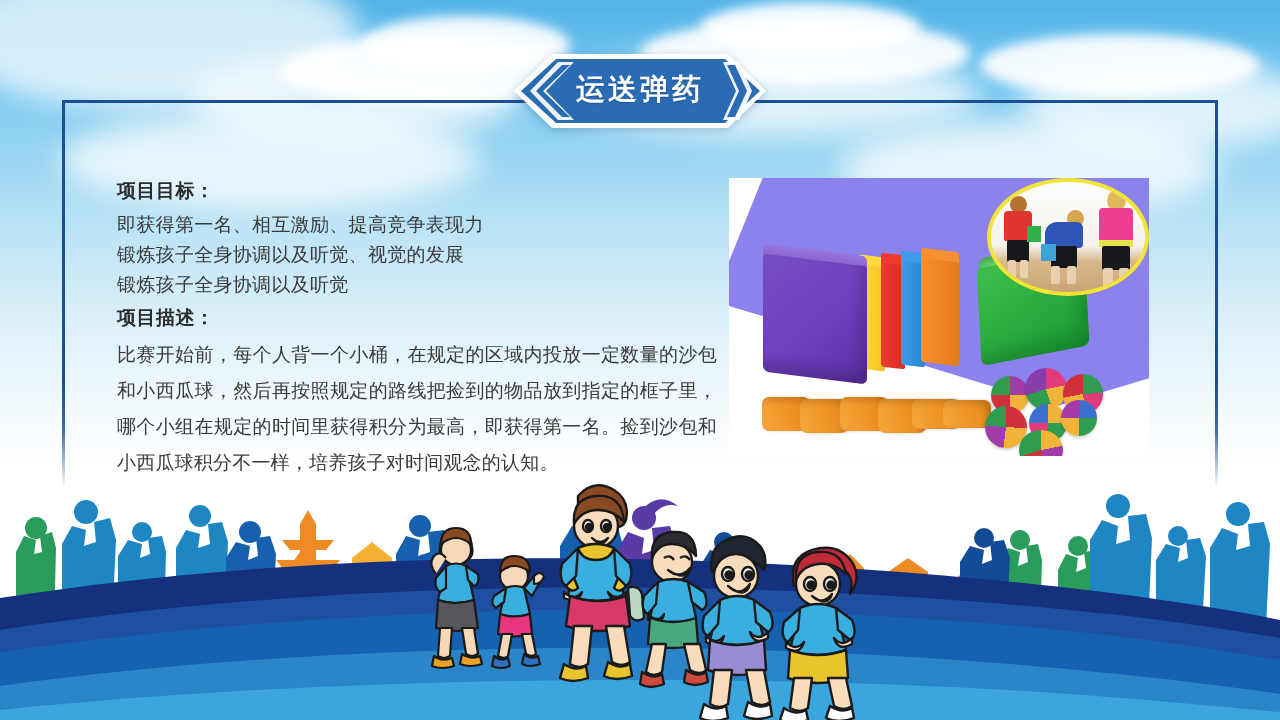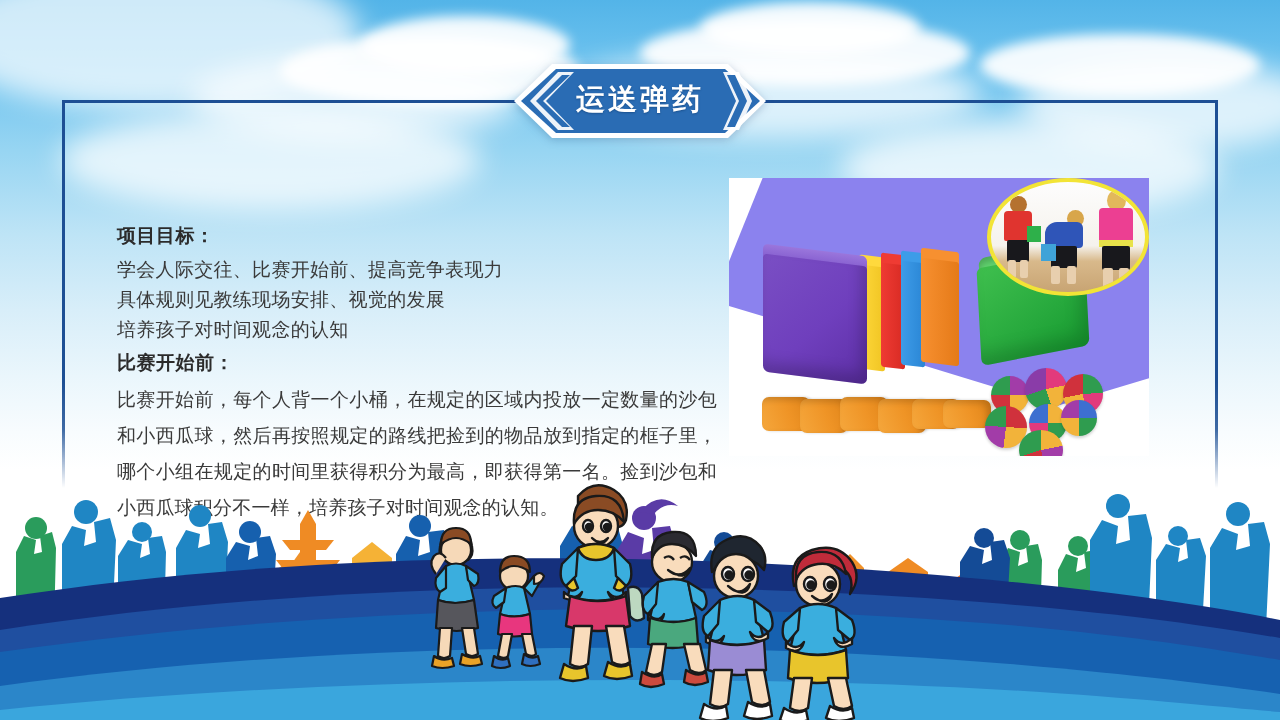--- a/index.html
+++ b/index.html
@@ -23,33 +23,33 @@
   
   .frame{
     position:absolute; left:62px; top:100px; width:1156px; height:392px;
     border:3px solid #1d4f94; border-bottom:none;
     -webkit-mask-image:linear-gradient(180deg,#000 0%,#000 72%,rgba(0,0,0,.85) 84%,rgba(0,0,0,0) 99%);
             mask-image:linear-gradient(180deg,#000 0%,#000 72%,rgba(0,0,0,.85) 84%,rgba(0,0,0,0) 99%);
   }
 
   
   .banner{
-    position:absolute; left:512px; top:62px; width:256px; height:78px;
+    position:absolute; left:512px; top:52px; width:256px; height:78px;
     filter:drop-shadow(0 2px 4px rgba(20,60,110,.25));
   }
   .banner svg{ display:block; }
   .banner-title{
     position:absolute; inset:0; display:flex; align-items:center; justify-content:center;
     font-size:29px; font-weight:bold; color:#ffffff; letter-spacing:3px;
     text-shadow:0 1px 2px rgba(10,50,100,.45);
     padding-bottom:2px;
   }
 
   
-  .content{ position:absolute; left:117px; top:178px; width:600px;margin-top:45px; }
+  .content{ position:absolute; left:117px; top:178px; width:600px; }
   .sec-head{
     font-size:19px; font-weight:bold; color:#2b2b2b; letter-spacing:.5px;
     margin-bottom:5px;
   }
   .goal-line{
     font-size:19px; color:#3a3a3a; line-height:30px; letter-spacing:.3px;
   }
   .desc-block{ margin-top:6px; }
   .desc-body{
     font-size:19px; color:#3a3a3a; line-height:36px; letter-spacing:.2px;
@@ -171,27 +171,27 @@
       <polygon points="50,13 58,13 31,39 58,65 50,65 24,39" fill="#2a6cb4"></polygon>
       <polygon points="215,13 223,13 235,39 223,65 215,65 227,39" fill="#2a6cb4"></polygon>
     </svg>
     <div class="banner-title">运送弹药</div>
   </div>
 
   <div class="content">
 
     <div>
       <div class="sec-head">项目目标：</div>
-      <div class="goal-line">学会人际交往、比赛开始前、提高竞争表现力</div>
-      <div class="goal-line">具体规则见教练现场安排、视觉的发展</div>
-      <div class="goal-line">培养孩子对时间观念的认知</div>
+      <div class="goal-line">即获得第一名、相互激励、提高竞争表现力</div>
+      <div class="goal-line">锻炼孩子全身协调以及听觉、视觉的发展</div>
+      <div class="goal-line">锻炼孩子全身协调以及听觉</div>
     </div>
 
     <div class="desc-block">
-      <div class="sec-head">比赛开始前：</div>
+      <div class="sec-head">项目描述：</div>
       <div class="desc-body">比赛开始前，每个人背一个小桶，在规定的区域内投放一定数量的沙包和小西瓜球，然后再按照规定的路线把捡到的物品放到指定的框子里，哪个小组在规定的时间里获得积分为最高，即获得第一名。捡到沙包和小西瓜球积分不一样，培养孩子对时间观念的认知。</div>
     </div>
 
   </div>
 
   <div class="photo">
     <div class="white-wedge"></div>
     <div class="violet-bg"></div>
     <div class="white-wedge2"></div>
 

